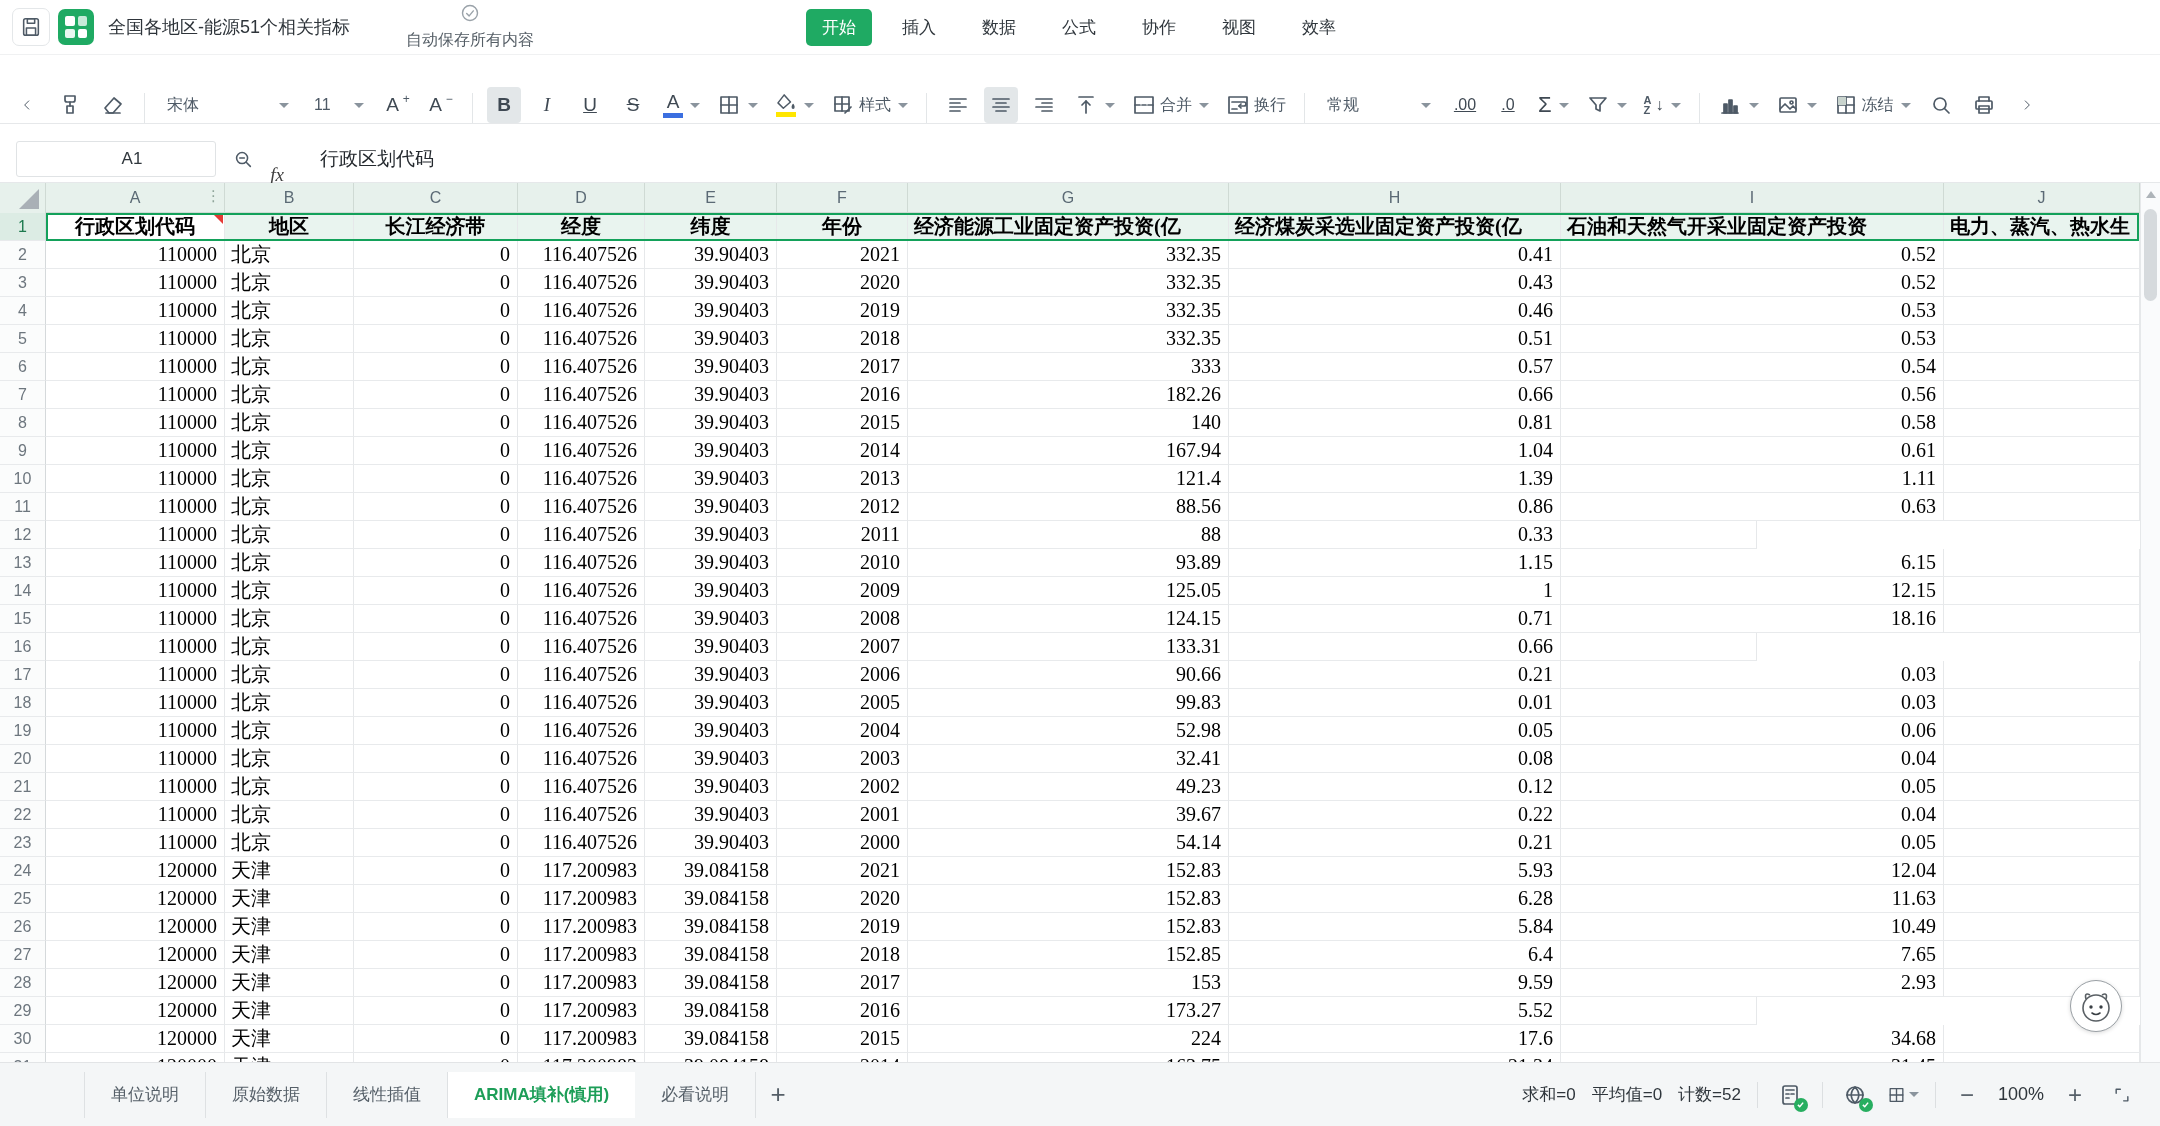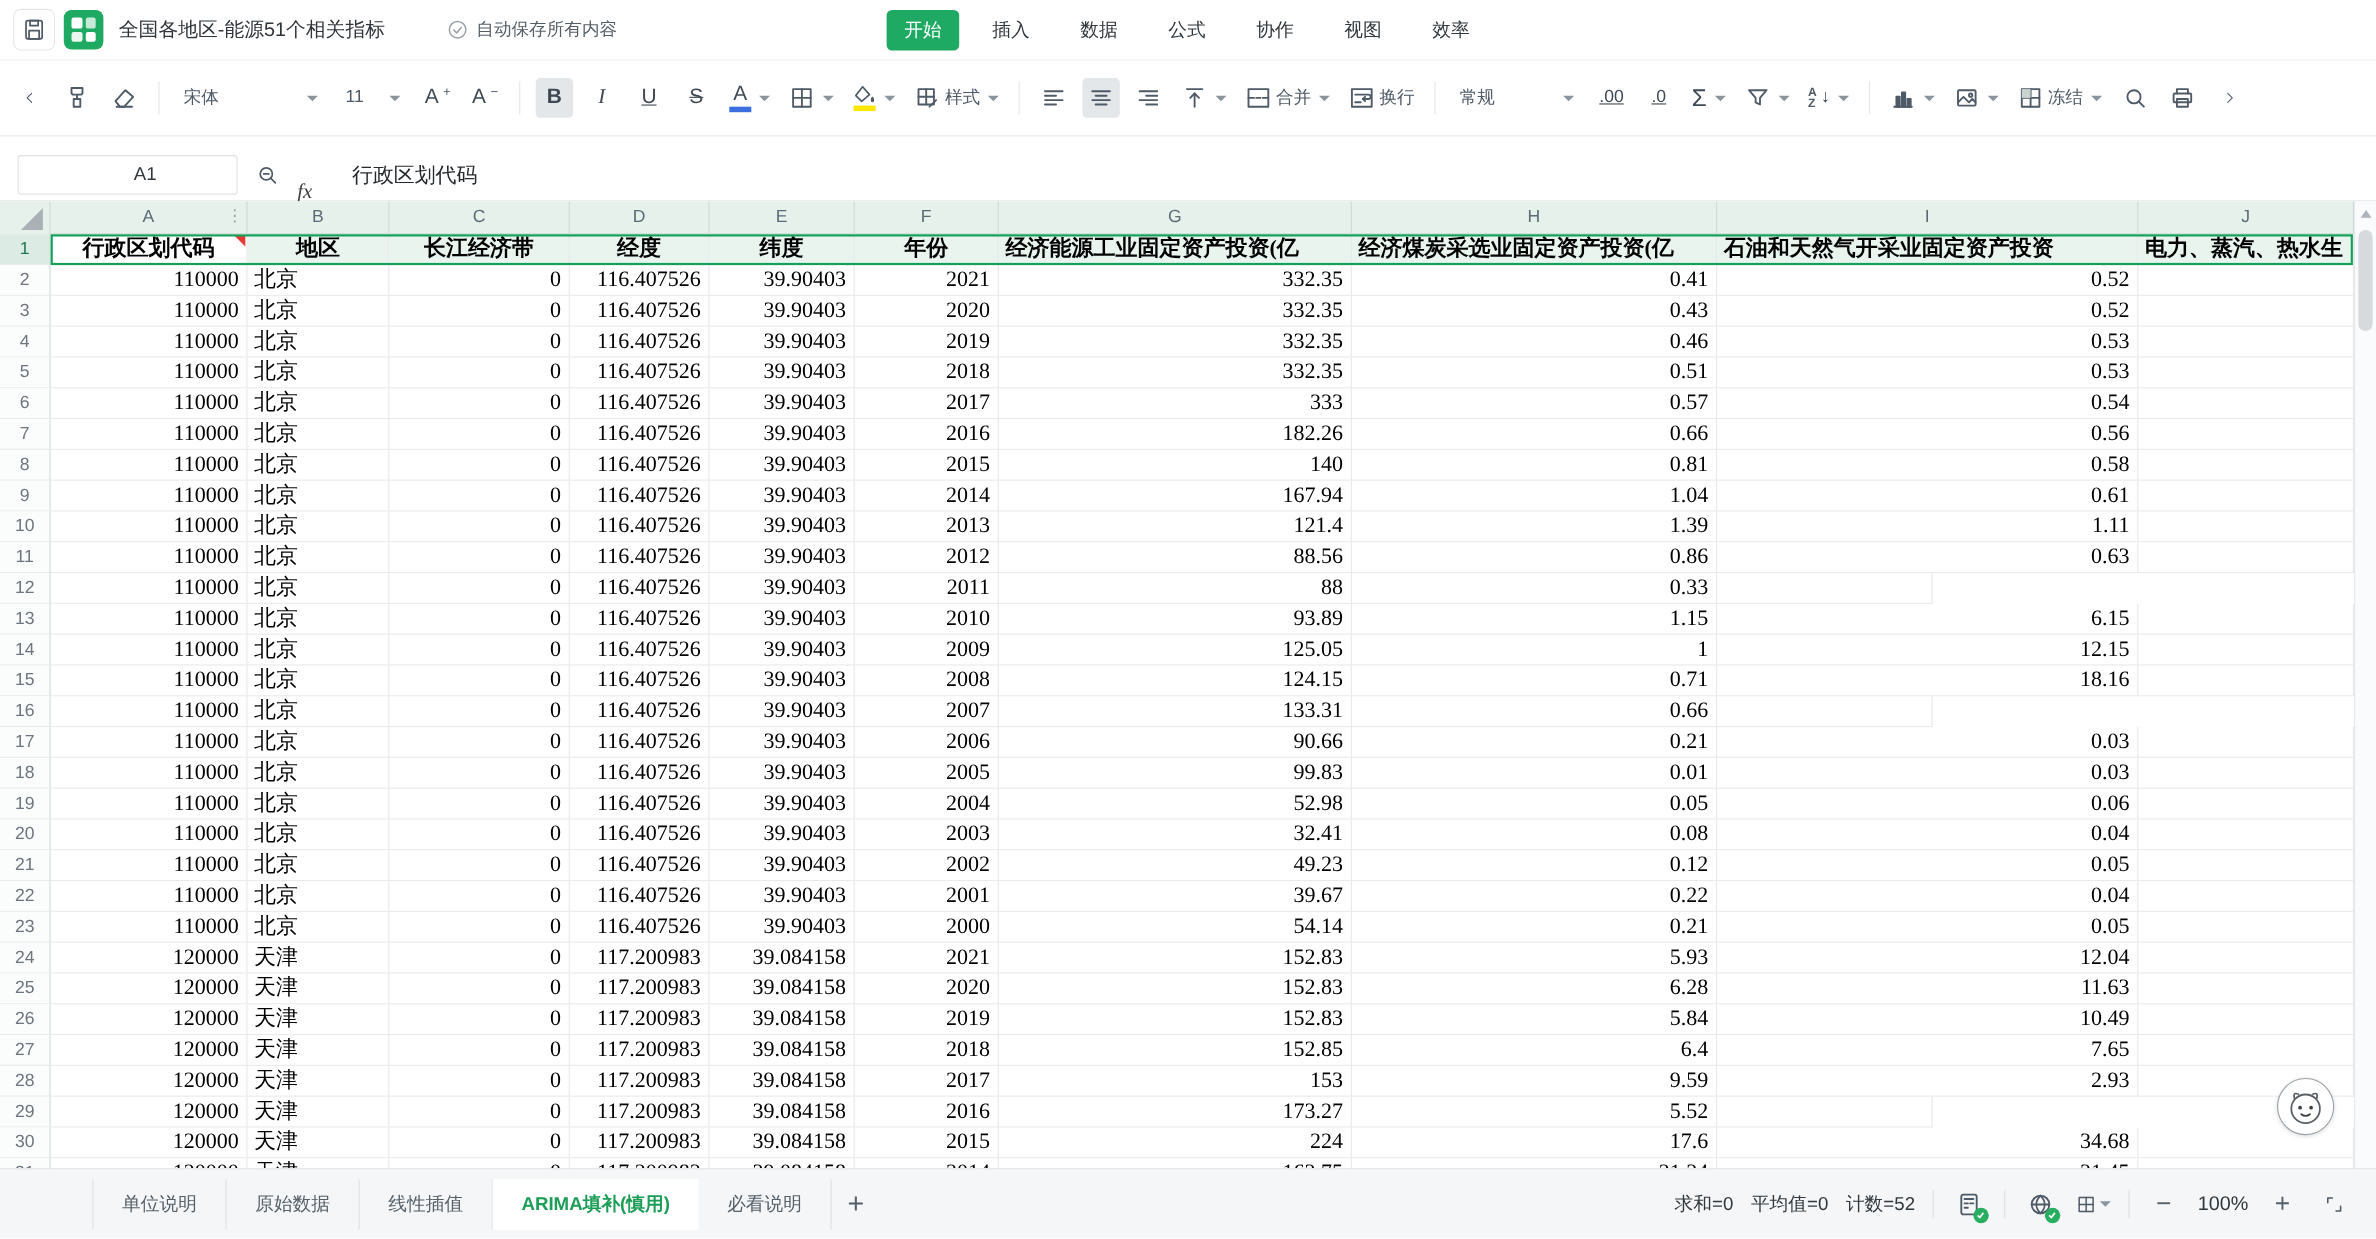--- a/index.html
+++ b/index.html
@@ -10,29 +10,29 @@
   
   .titlebar { position:absolute; top:0; left:0; width:2160px; height:54px;
     display:flex; align-items:center; padding-left:12px; background:#fff; }
   .savebtn { width:38px; height:38px; border:1px solid #e4e7e9; border-radius:7px;
     display:flex; align-items:center; justify-content:center; color:#454d55; background:#fff; }
   .appicon { width:36px; height:36px; border-radius:7px; background:#1faa63; margin-left:8px;
     display:grid; grid-template-columns:1fr 1fr; grid-template-rows:1fr 1fr; gap:3px; padding:7px; }
   .appicon div { background:#fff; border-radius:2px; }
   .appicon div:nth-child(2){ opacity:.75; } .appicon div:nth-child(3){ opacity:.9; }
   .doctitle { margin-left:14px; font-size:18px; color:#2e343a; }
-  .autosave { display:flex; align-items:center; gap:7px; margin-left:56px; font-size:16px; color:#555e66; }
+  .autosave { display:flex; align-items:center; gap:7px; margin-left:56px; font-size:16px; color:#555e66;flex-direction:column; }
   .menubar { position:absolute; left:806px; top:0; height:54px; display:flex; align-items:center; gap:14px; }
   .mtab { font-size:17px; color:#30373d; padding:7px 16px; border-radius:5px; cursor:pointer; }
   .mtab.active { background:#1faa63; color:#fff; }
 
   
   .toolbar { position:absolute; top:54px; left:0; width:2160px; height:70px;
     border-top:1px solid #f0f1f2; border-bottom:1px solid #e6e8ea;
-    display:flex; align-items:center; padding:0 10px; gap:9px; font-size:16px; color:#4e5a66; }
+    display:flex; align-items:flex-end; padding:0 10px; gap:9px; font-size:16px; color:#4e5a66; }
   .tbtn { min-width:34px; height:36px; display:flex; align-items:center; justify-content:center;
     gap:4px; border-radius:4px; padding:0 4px; cursor:pointer; white-space:nowrap; }
   .tbtn.active { background:#e3e7e9; }
   .tdiv { width:1px; height:30px; background:#e3e6e8; margin:0 5px; }
   .caret { width:0; height:0; border-left:5px solid transparent; border-right:5px solid transparent;
     border-top:5px solid #8a949d; margin-left:3px; }
   .selbox { display:flex; align-items:center; justify-content:space-between; height:36px;
     padding:0 8px; border-radius:4px; cursor:pointer; }
   .glyph { font-size:19px; color:#3f4953; }
   .bold-g { font-weight:bold; } .ital-g { font-style:italic; font-family:"Liberation Serif",serif; }

